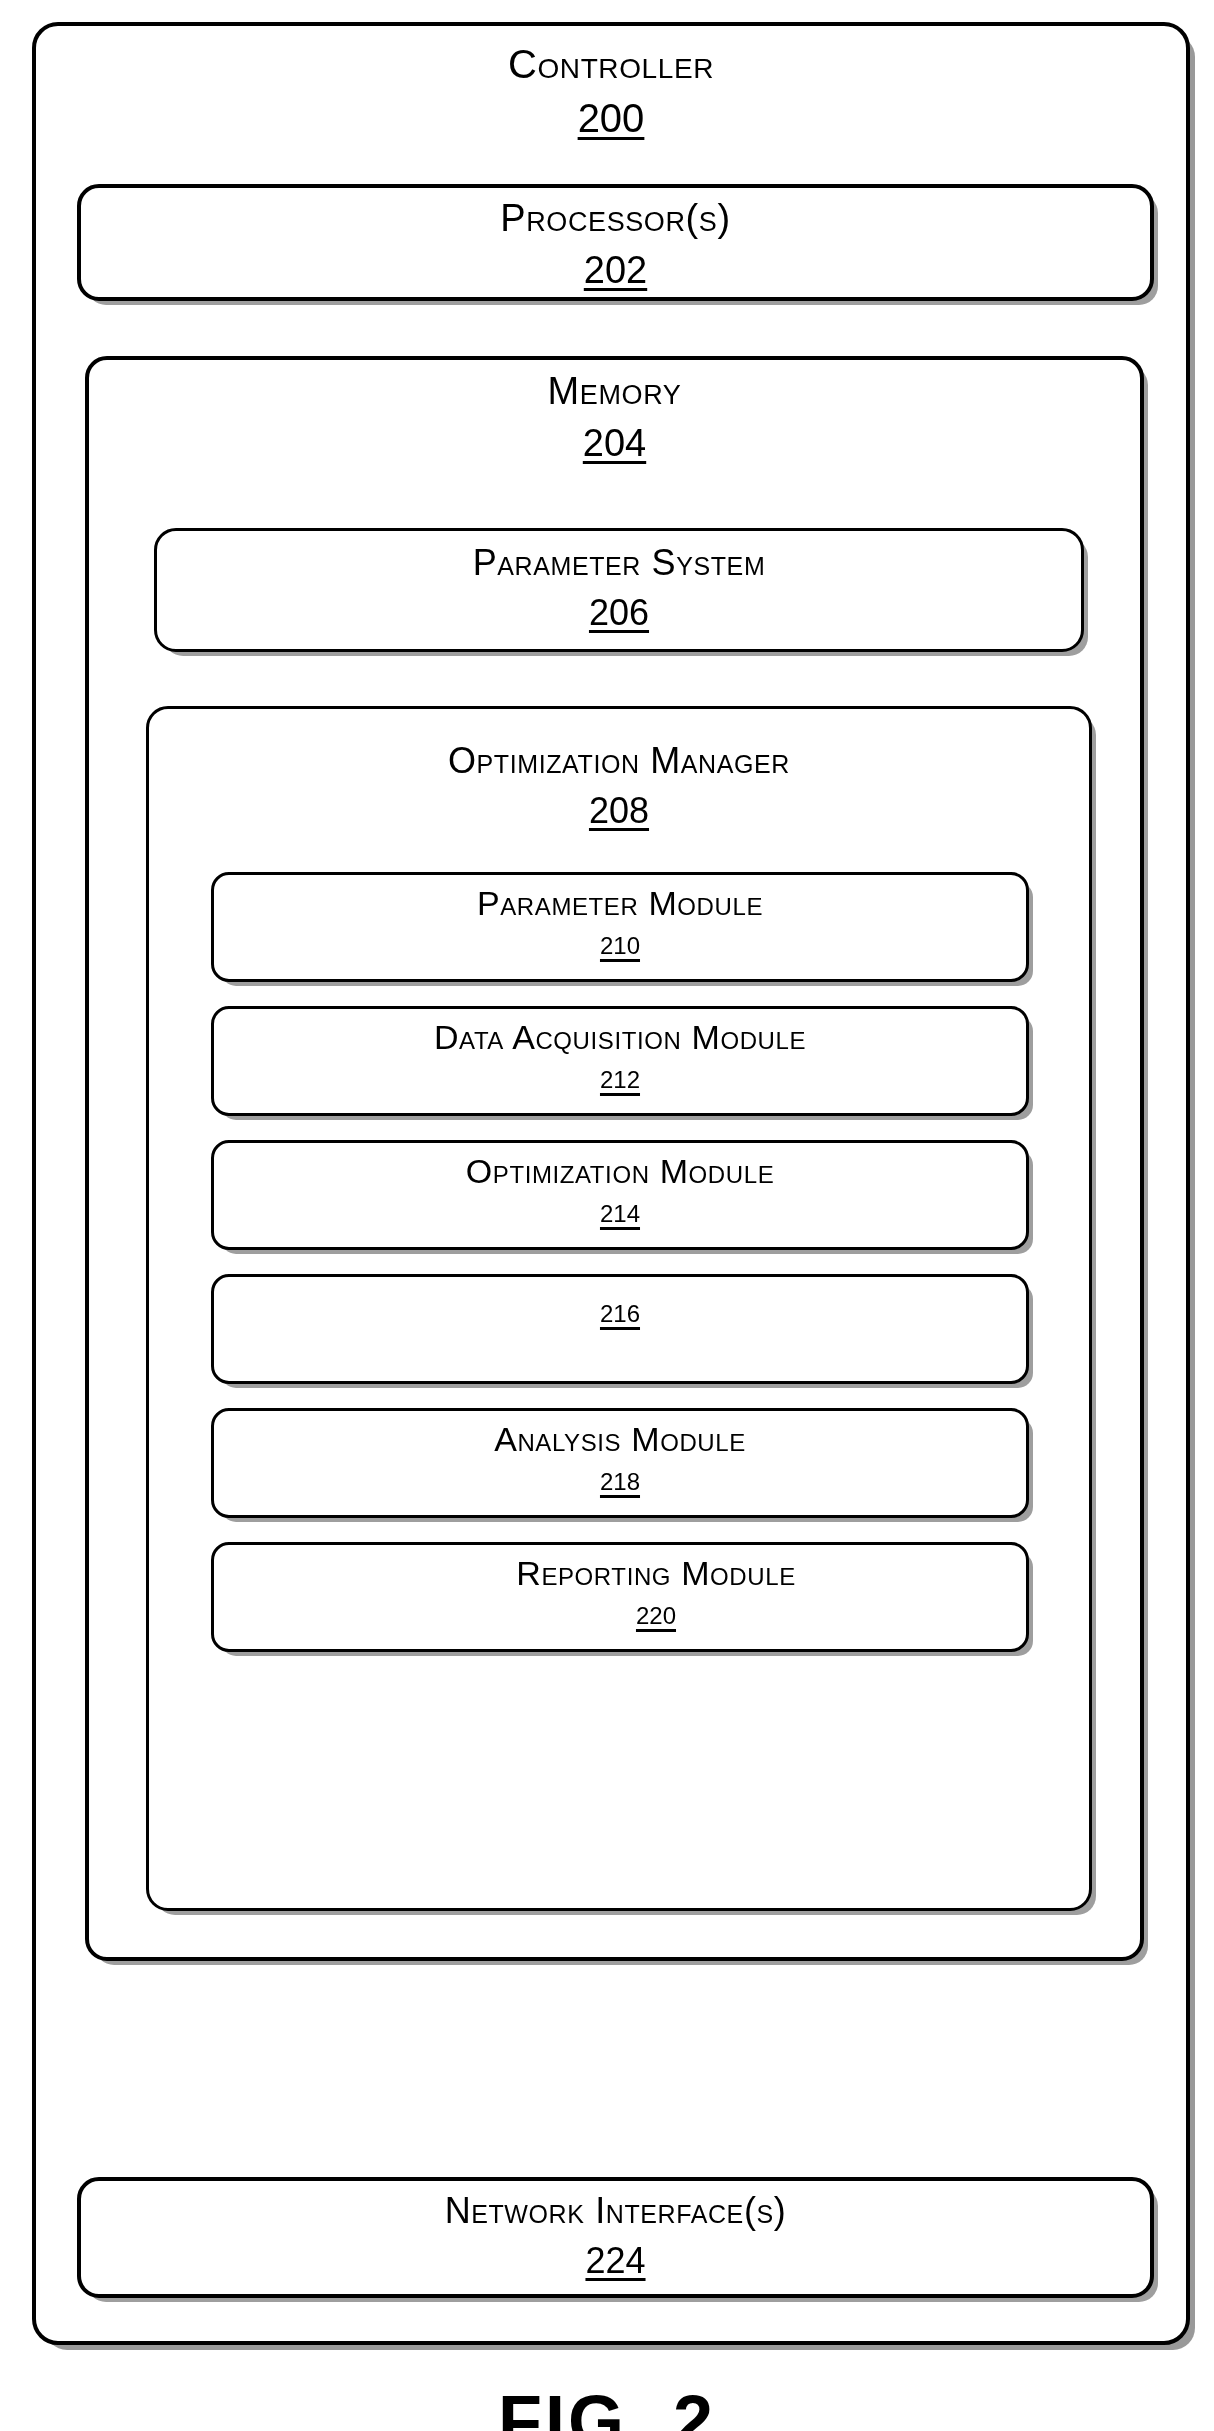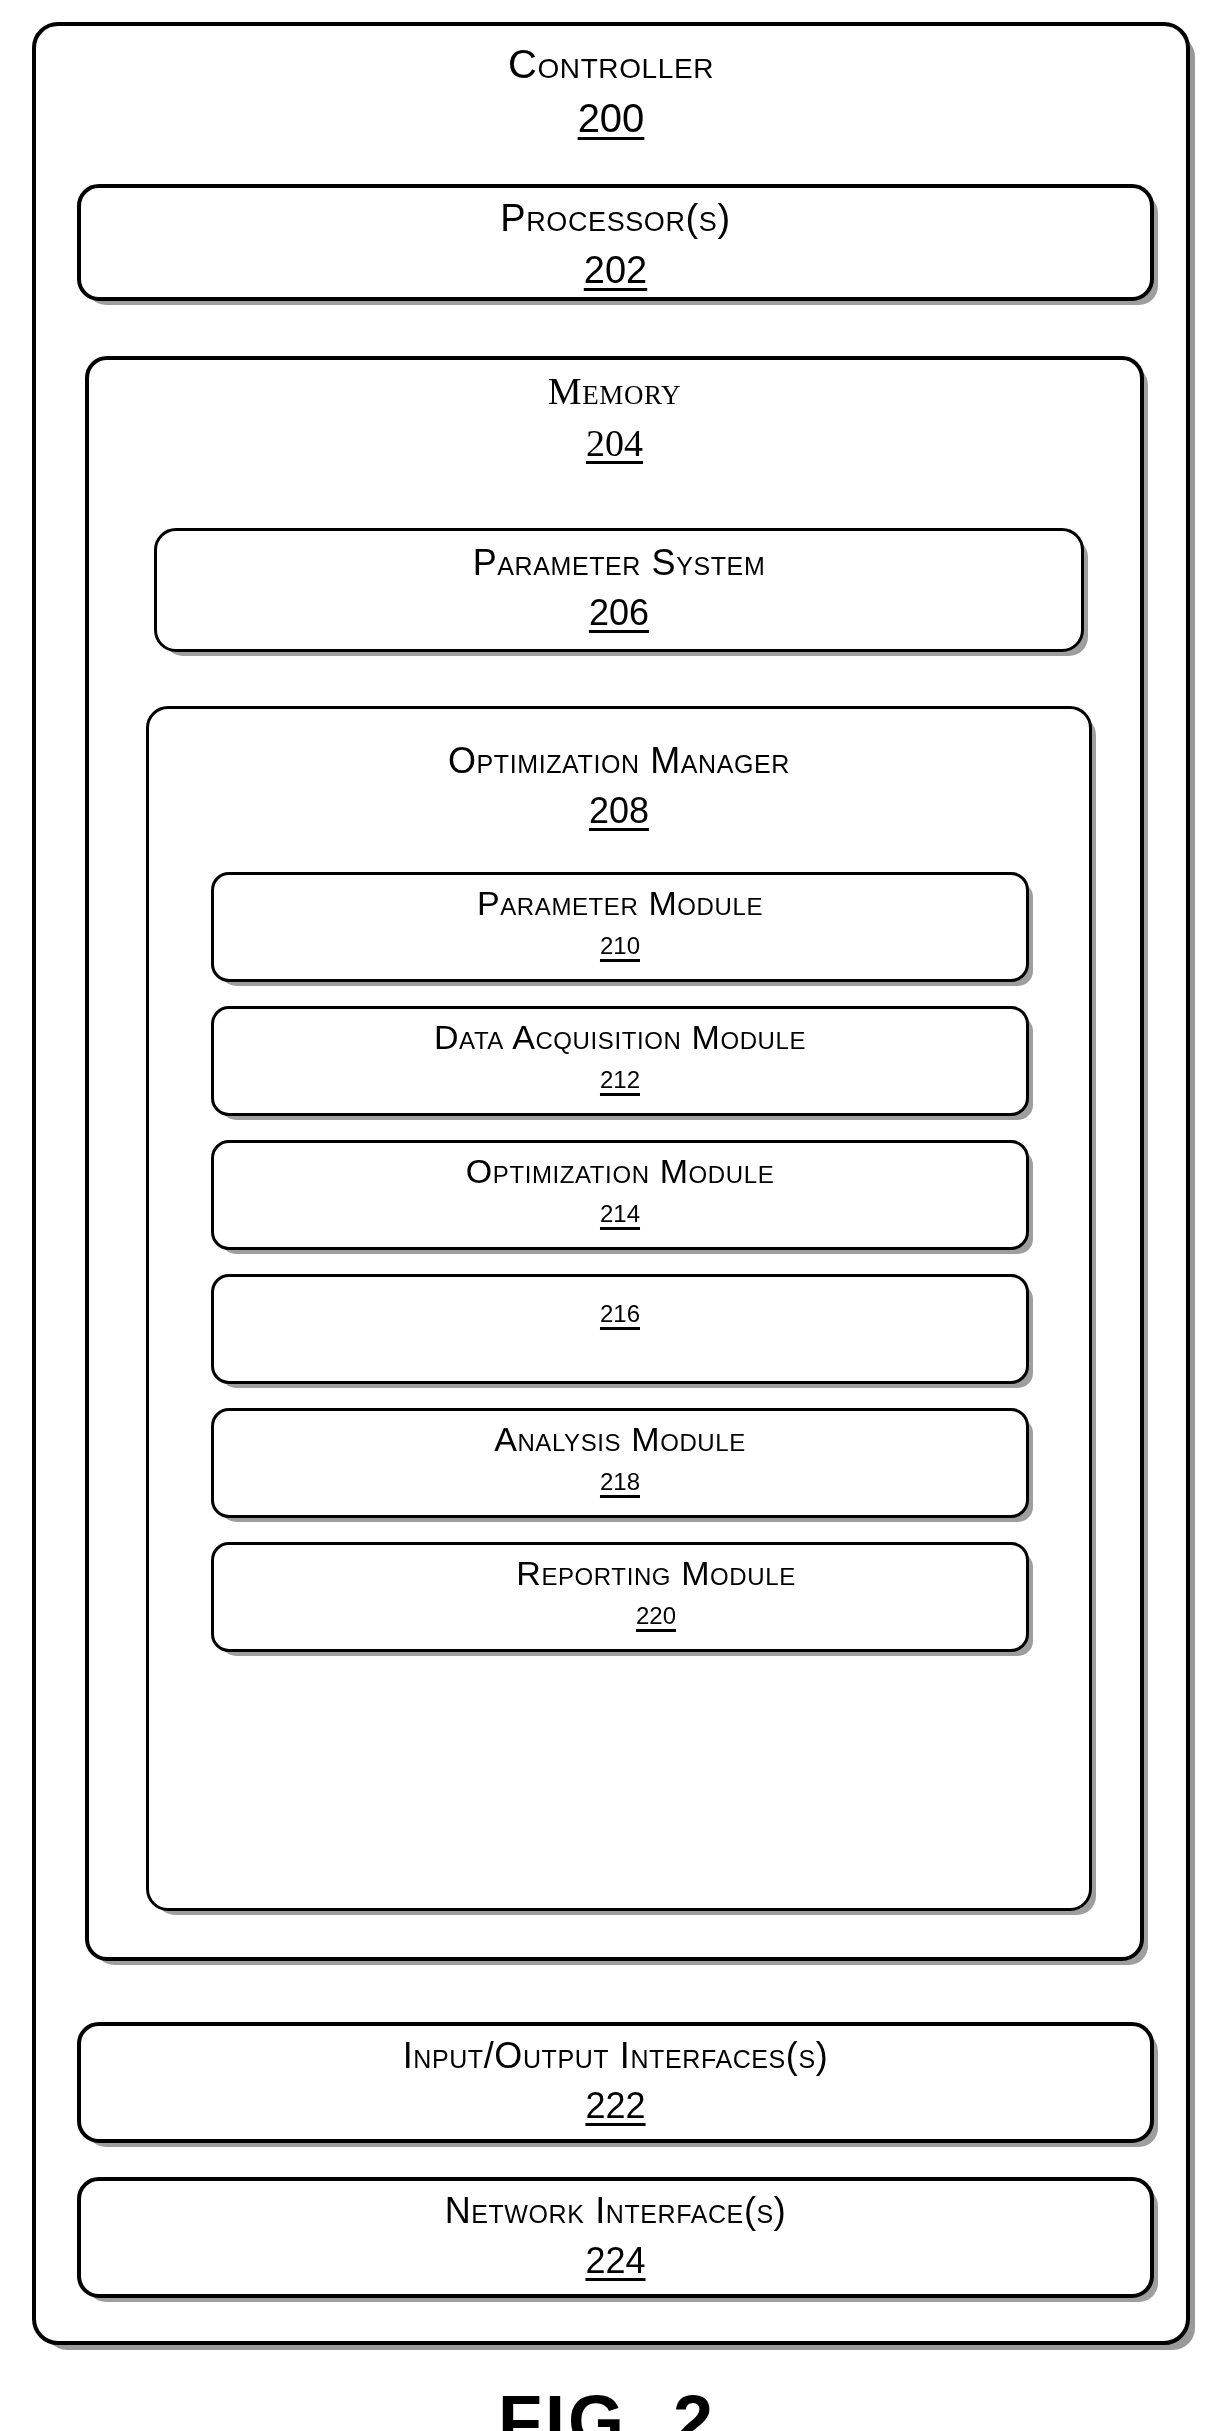--- a/index.html
+++ b/index.html
@@ -92,21 +92,21 @@
 
   <div class="pbox lvl2" style="left:41px; top:158px; width:1077px; height:117px;">
     <div class="blk" style="top:11px;">
       <span class="title t-lg">Processor(s)</span>
       <span class="numeral n-lg">202</span>
     </div>
   </div>
 
   <div class="pbox lvl2" style="left:49px; top:330px; width:1059px; height:1605px;">
 
-    <div class="blk" style="top:12px;font-family:Liberation Serif, serif;">
+    <div class="blk" style="top:12px;">
       <span class="title t-lg">Memory</span>
       <span class="numeral n-lg">204</span>
     </div>
 
     <div class="pbox lvl3" style="left:65px; top:168px; width:930px; height:124px;">
       <div class="blk" style="top:14px;">
         <span class="title t-md">Parameter System</span>
         <span class="numeral n-md">206</span>
       </div>
     </div>
@@ -156,26 +156,20 @@
         <div class="blk" style="top:11px;padding-left:36px;">
           <span class="title t-sm">Reporting Module</span>
           <span class="numeral n-sm">220</span>
         </div>
       </div>
 
     </div>
 
   </div>
 
-  <div class="pbox lvl2" style="left:41px; top:1996px; width:1077px; height:121px;">
-    <div class="blk" style="top:12px;">
-      <span class="title t-md">Input/Output Interfaces(s)</span>
-      <span class="numeral n-md">222</span>
-    </div>
-  </div>
 
   <div class="pbox lvl2" style="left:41px; top:2151px; width:1077px; height:121px;">
     <div class="blk" style="top:12px;">
       <span class="title t-md">Network Interface(s)</span>
       <span class="numeral n-md">224</span>
     </div>
   </div>
 
 </div>
 

